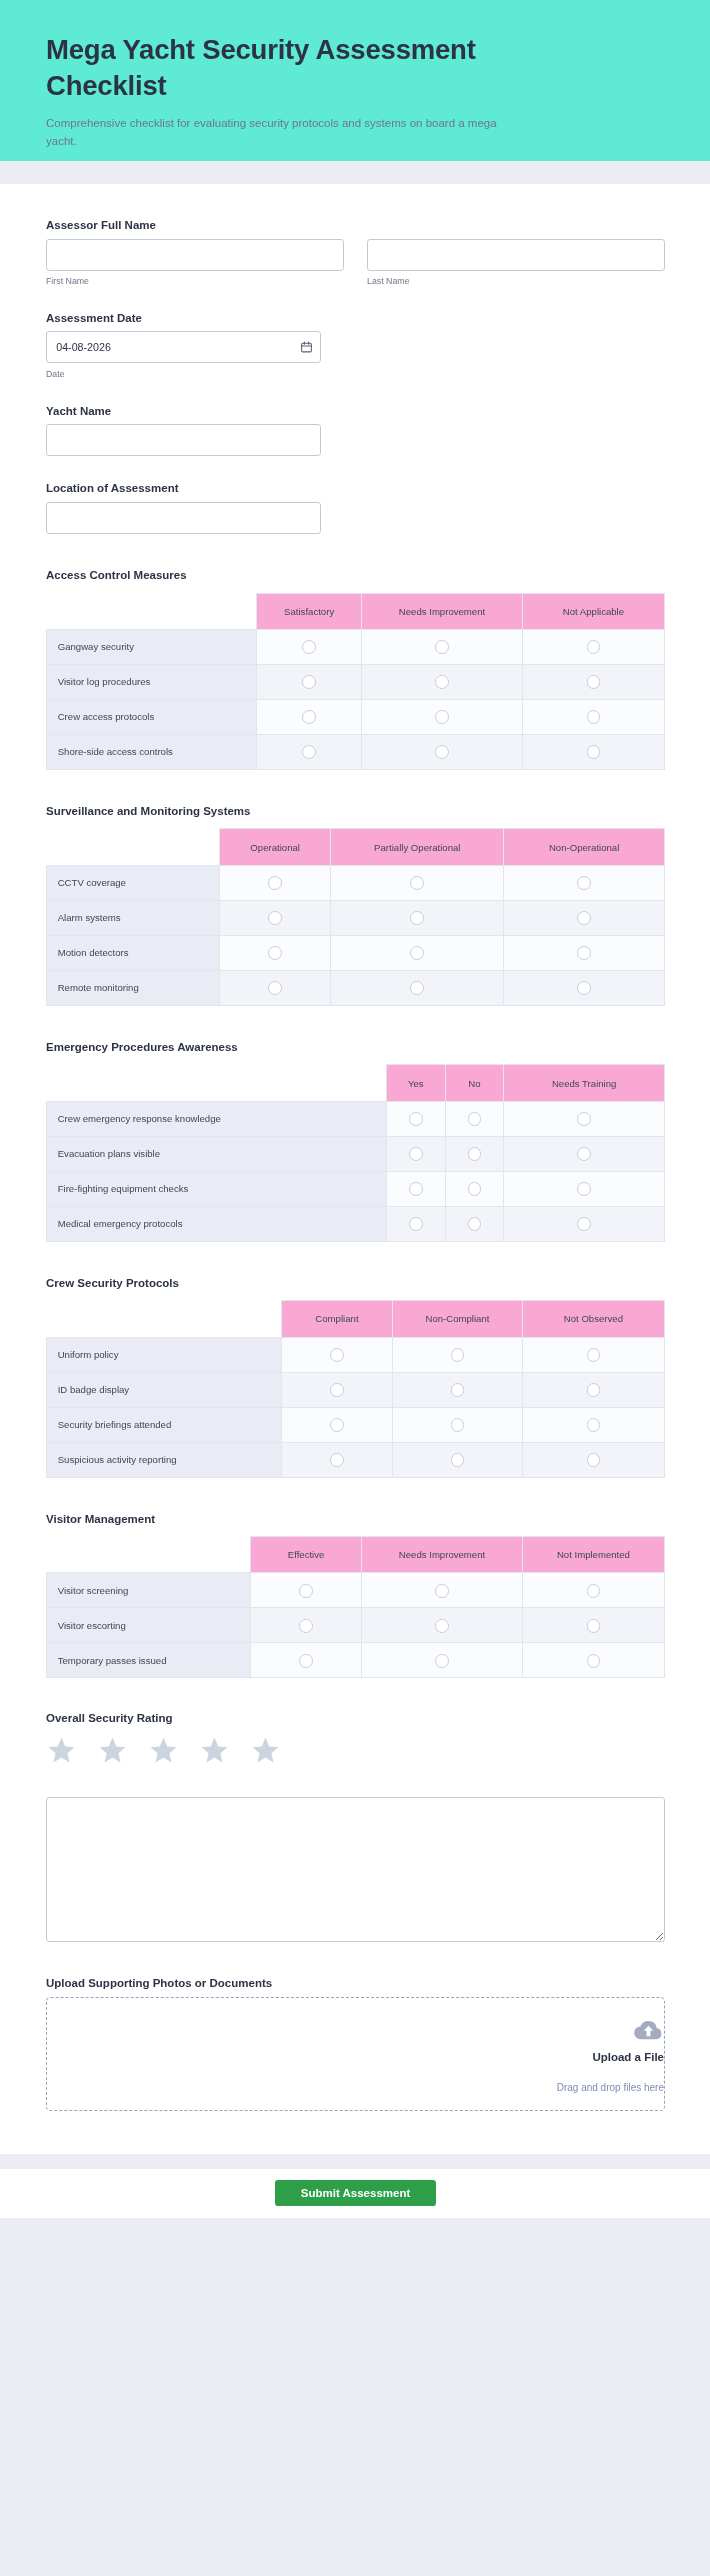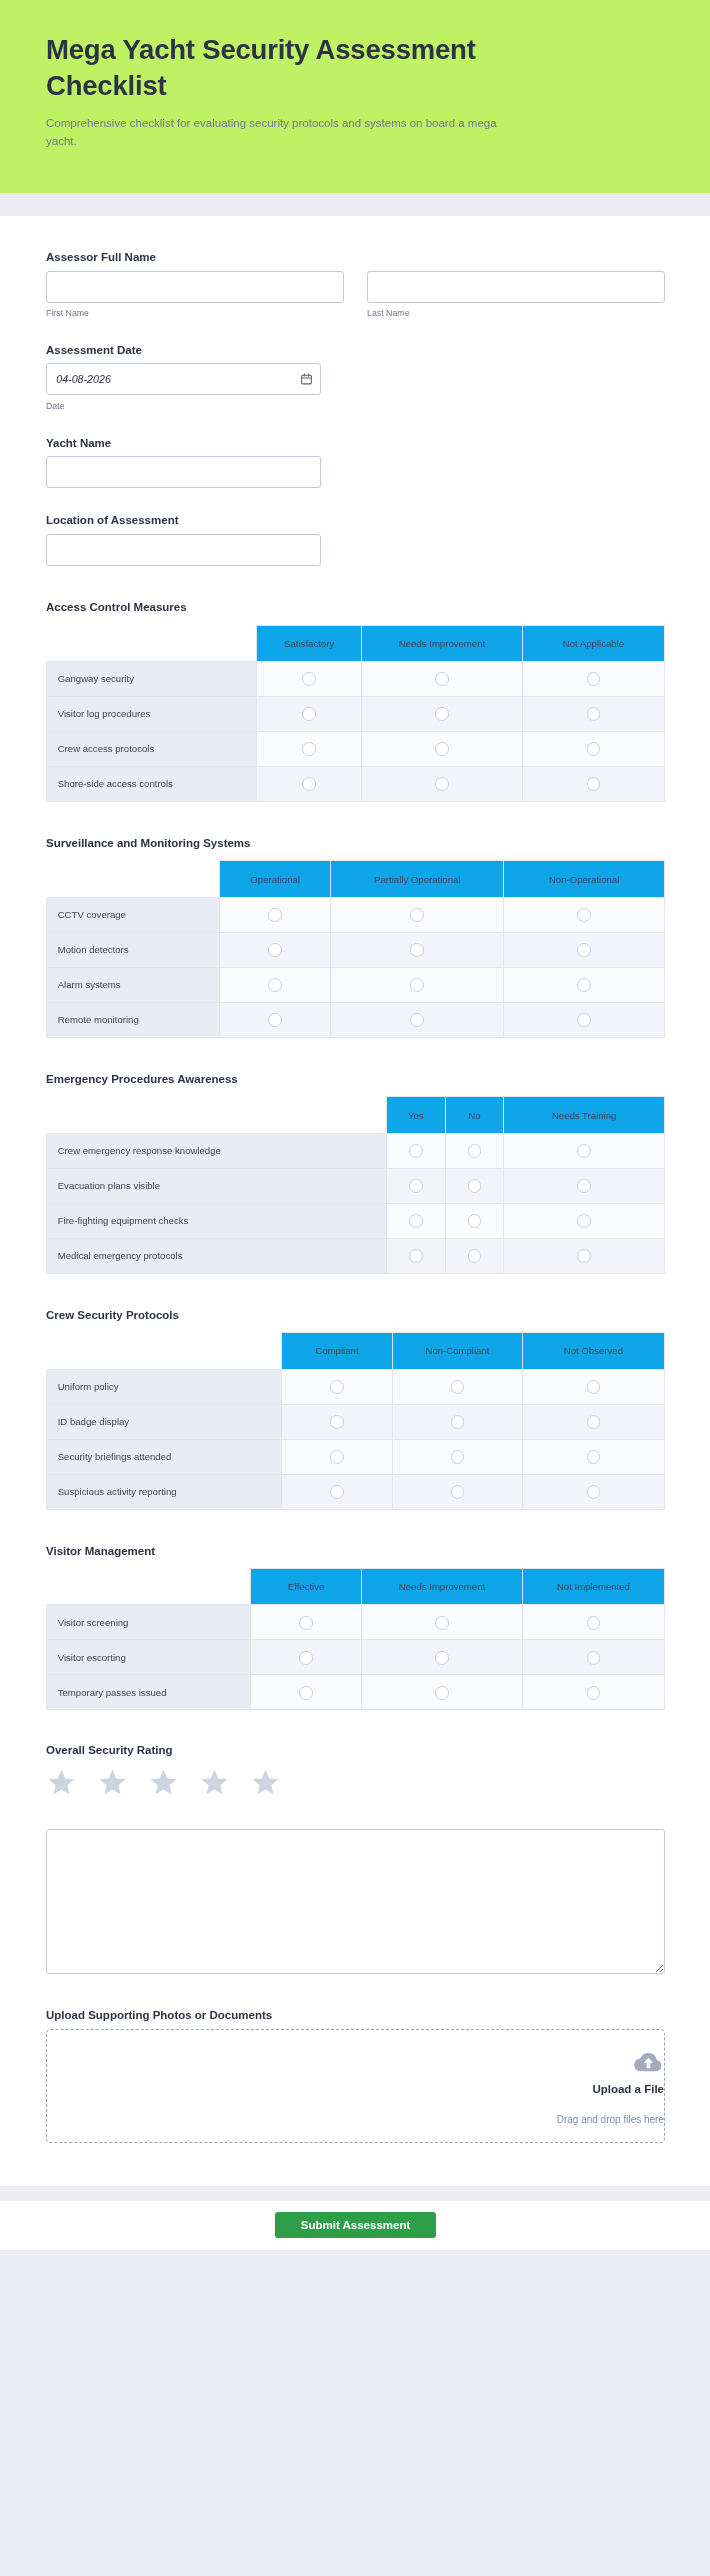--- a/index.html
+++ b/index.html
@@ -5,21 +5,21 @@
   * { box-sizing: border-box; }
   html, body { margin: 0; padding: 0; }
   body {
     width: 711px;
     background: #ebedf2;
     font-family: "Liberation Sans", sans-serif;
     color: #2c3345;
   }
 
   
-  .top-header { background: #bef264; padding: 32px 46px 42px; }
+  .top-header { background: #5eead4; padding: 32px 46px 10px; }
   .page-title {
     margin: 0;
     font-size: 27.5px;
     font-weight: 700;
     line-height: 1.32;
     color: #2c3345;
     max-width: 535px;
     letter-spacing: -0.2px;
   }
   .page-subtitle {
@@ -54,21 +54,21 @@
     font-size: 10.7px;
     font-family: "Liberation Sans", sans-serif;
     color: #2c3345;
     background: #fff;
     outline: none;
   }
   .half { width: 275px; }
   .sublabel { font-size: 8.8px; color: #6f7689; margin-top: 5.4px; }
 
   .date-wrap { position: relative; width: 275px; }
-  .date-wrap .text-input { padding-right: 29px; font-style: italic; }
+  .date-wrap .text-input { padding-right: 29px; }
   .cal-icon {
     position: absolute;
     right: 8.4px; top: 50%;
     transform: translateY(-50%);
     display: inline-flex;
     cursor: pointer;
   }
 
   
   .matrix-block { margin: 35px 0 18px; }
@@ -79,21 +79,21 @@
     color: #2c3345;
     margin-bottom: 11.5px;
   }
   .matrix-table {
     width: 100%;
     border-collapse: collapse;
     table-layout: fixed;
   }
   .matrix-table th, .matrix-table td { border: 0.8px solid #e2e5ee; }
   .matrix-table thead th {
-    background: #0ea5e9;
+    background: #f9a8d4;
     font-size: 9.6px;
     font-weight: 400;
     color: #3f4658;
     padding: 12.2px 4.6px;
     text-align: center;
   }
   .matrix-table thead th.corner { background: #fff; border: none; }
   .matrix-table tbody th.row-label {
     background: #e9ecf5;
     font-size: 9.6px;
@@ -284,27 +284,27 @@
             </tr>
           </thead>
           <tbody>
             <tr>
               <th class="row-label">CCTV coverage</th>
               <td class="cell"><span class="radio"></span></td>
               <td class="cell"><span class="radio"></span></td>
               <td class="cell"><span class="radio"></span></td>
             </tr>
             <tr>
+              <th class="row-label">Alarm systems</th>
+              <td class="cell"><span class="radio"></span></td>
+              <td class="cell"><span class="radio"></span></td>
+              <td class="cell"><span class="radio"></span></td>
+            </tr>
+            <tr>
               <th class="row-label">Motion detectors</th>
-              <td class="cell"><span class="radio"></span></td>
-              <td class="cell"><span class="radio"></span></td>
-              <td class="cell"><span class="radio"></span></td>
-            </tr>
-            <tr>
-              <th class="row-label">Alarm systems</th>
               <td class="cell"><span class="radio"></span></td>
               <td class="cell"><span class="radio"></span></td>
               <td class="cell"><span class="radio"></span></td>
             </tr>
             <tr>
               <th class="row-label">Remote monitoring</th>
               <td class="cell"><span class="radio"></span></td>
               <td class="cell"><span class="radio"></span></td>
               <td class="cell"><span class="radio"></span></td>
             </tr>

